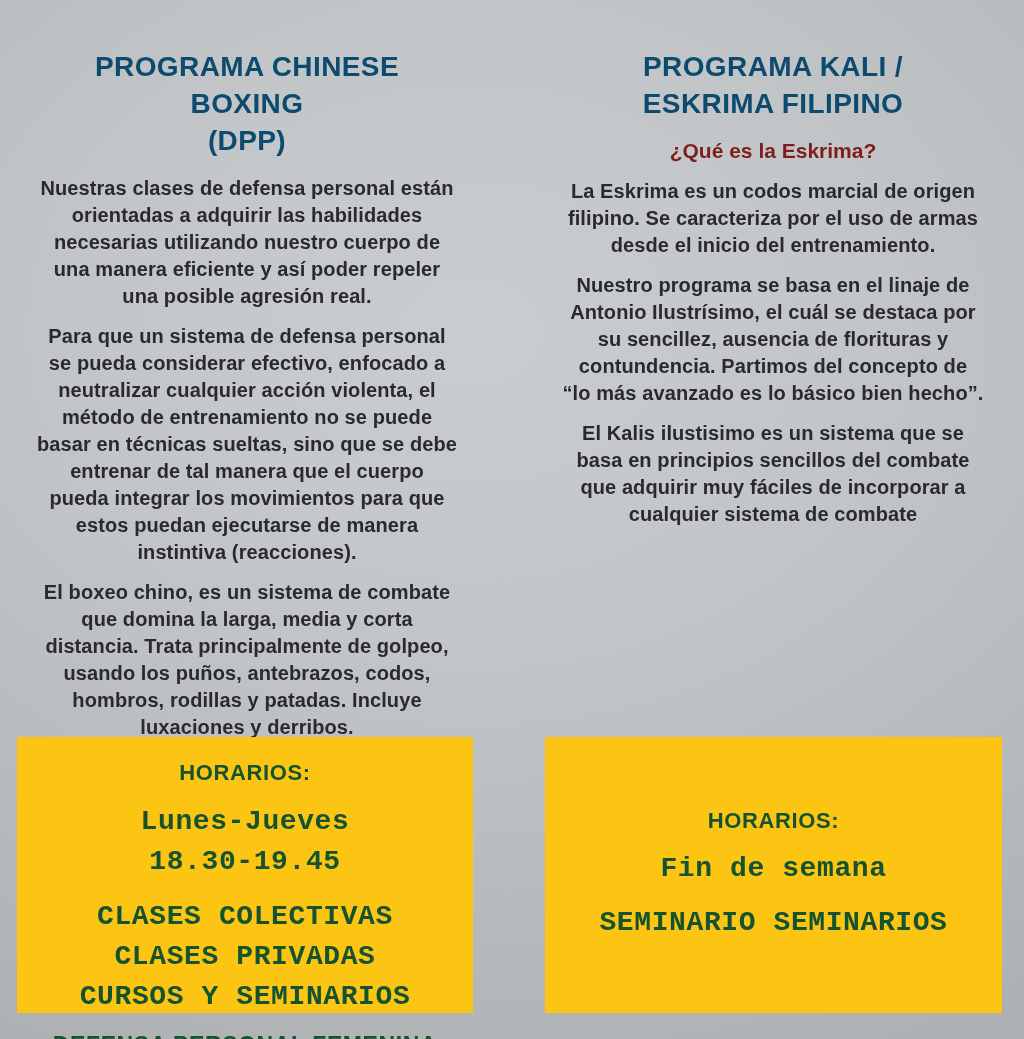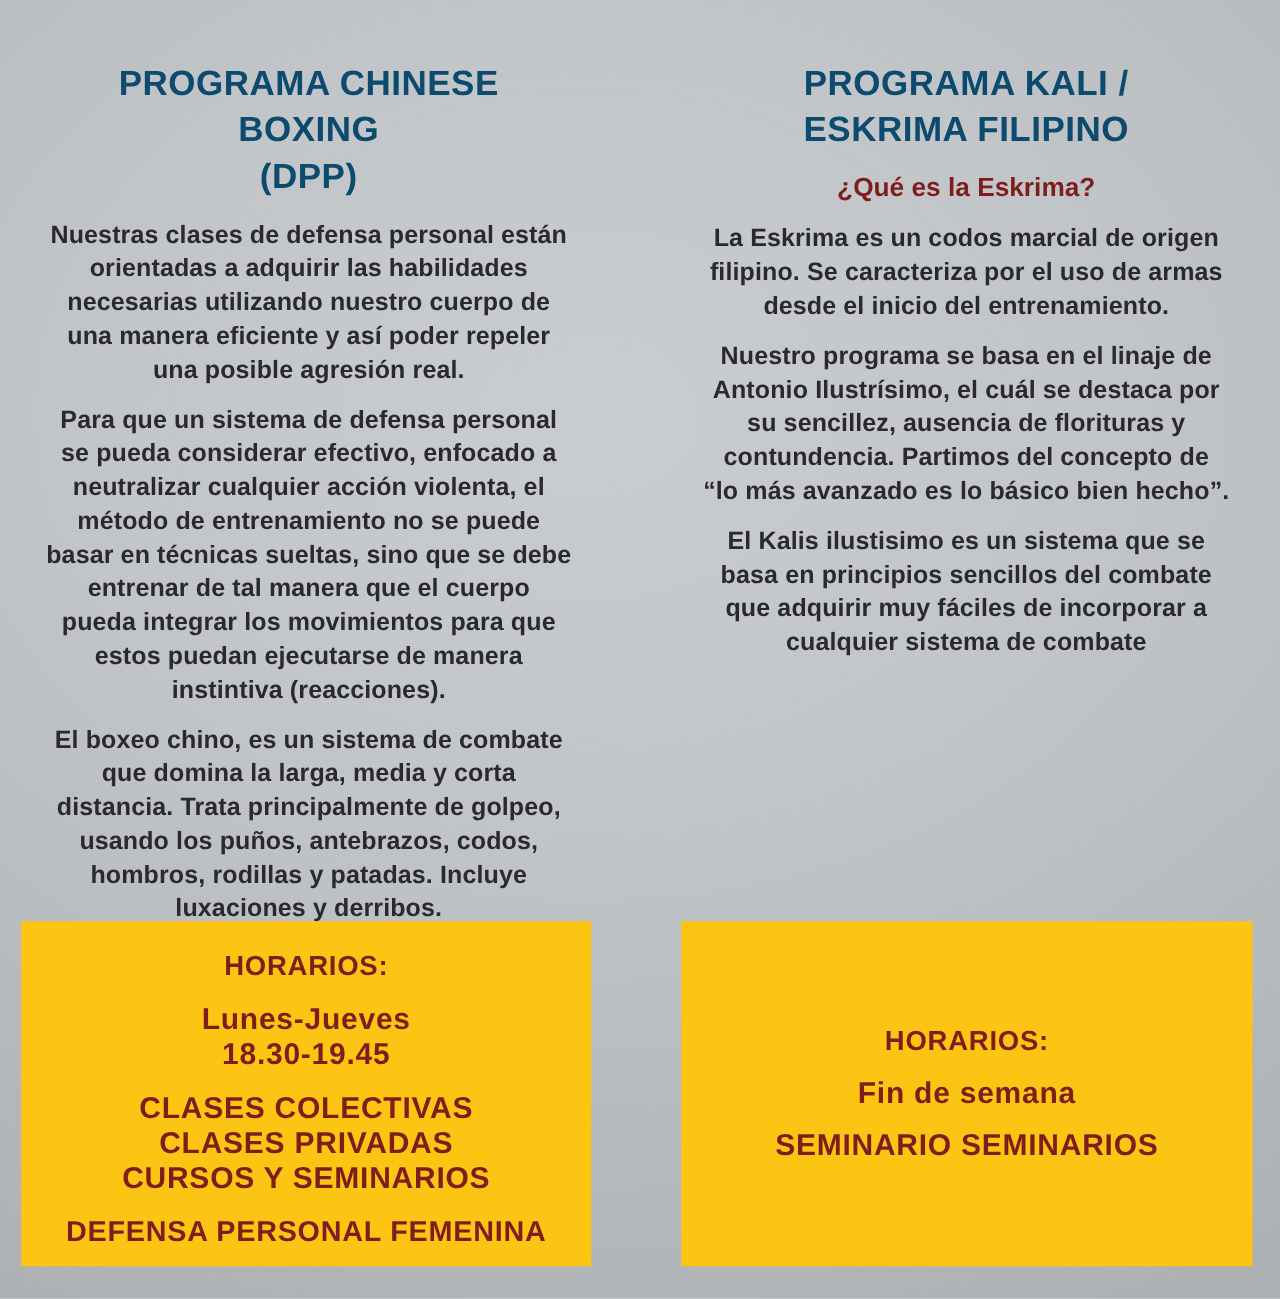--- a/index.html
+++ b/index.html
@@ -45,44 +45,45 @@
     line-height: 27px;
     font-weight: 700;
     letter-spacing: 0.1px;
     white-space: pre-line;
   }
   .schedule-box {
     position: absolute;
     top: 737px;
     height: 276px;
     background: #fcc513;
-    color: #7f1d1d;
+    color: #14532d;
     text-align: center;
     font-weight: 700;
     box-sizing: border-box;
   }
   .schedule-box.left-box  { left: 17px;  width: 456px; padding-top: 22px; }
   .schedule-box.right-box {
     left: 545px; width: 457px;
     display: flex;
     flex-direction: column;
     justify-content: center;
     align-items: center;
   }
   .sched-heading {
     font-size: 22px;
     line-height: 28px;
     letter-spacing: 0.6px;
   }
   .sched-group {
     margin-top: 15px;
-    font-size: 24px;
-    line-height: 28px;
+    font-size: 28px;
+    line-height: 40px;
     letter-spacing: 0.6px;
     white-space: pre-line;
+    font-family: Liberation Mono, monospace;
   }
   .sched-highlight {
     margin-top: 14px;
     font-size: 23px;
     line-height: 28px;
     letter-spacing: 0.6px;
   }
   .right-box .sched-group { margin-top: 14px; }
 </style>
 </head>

